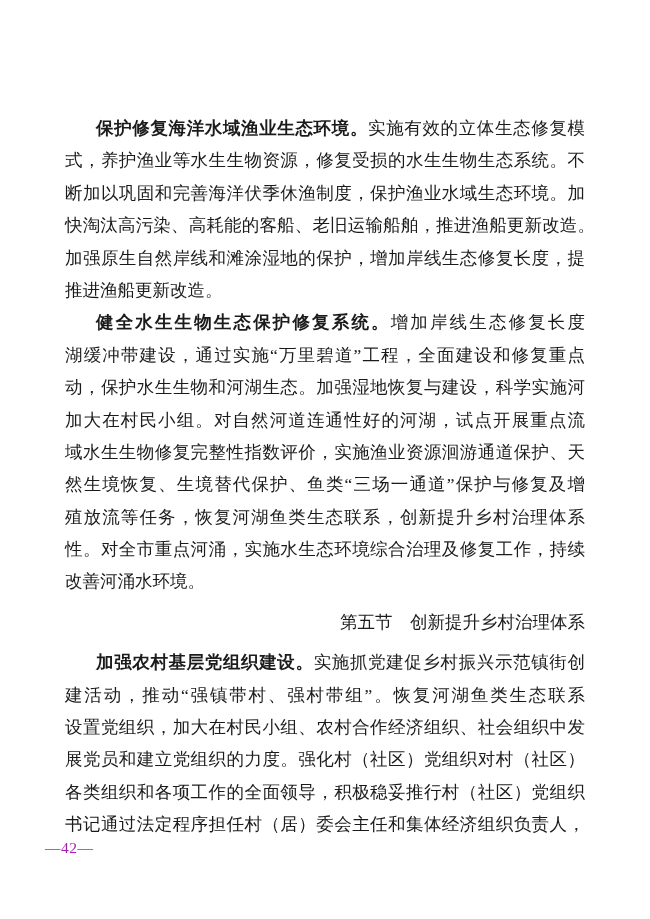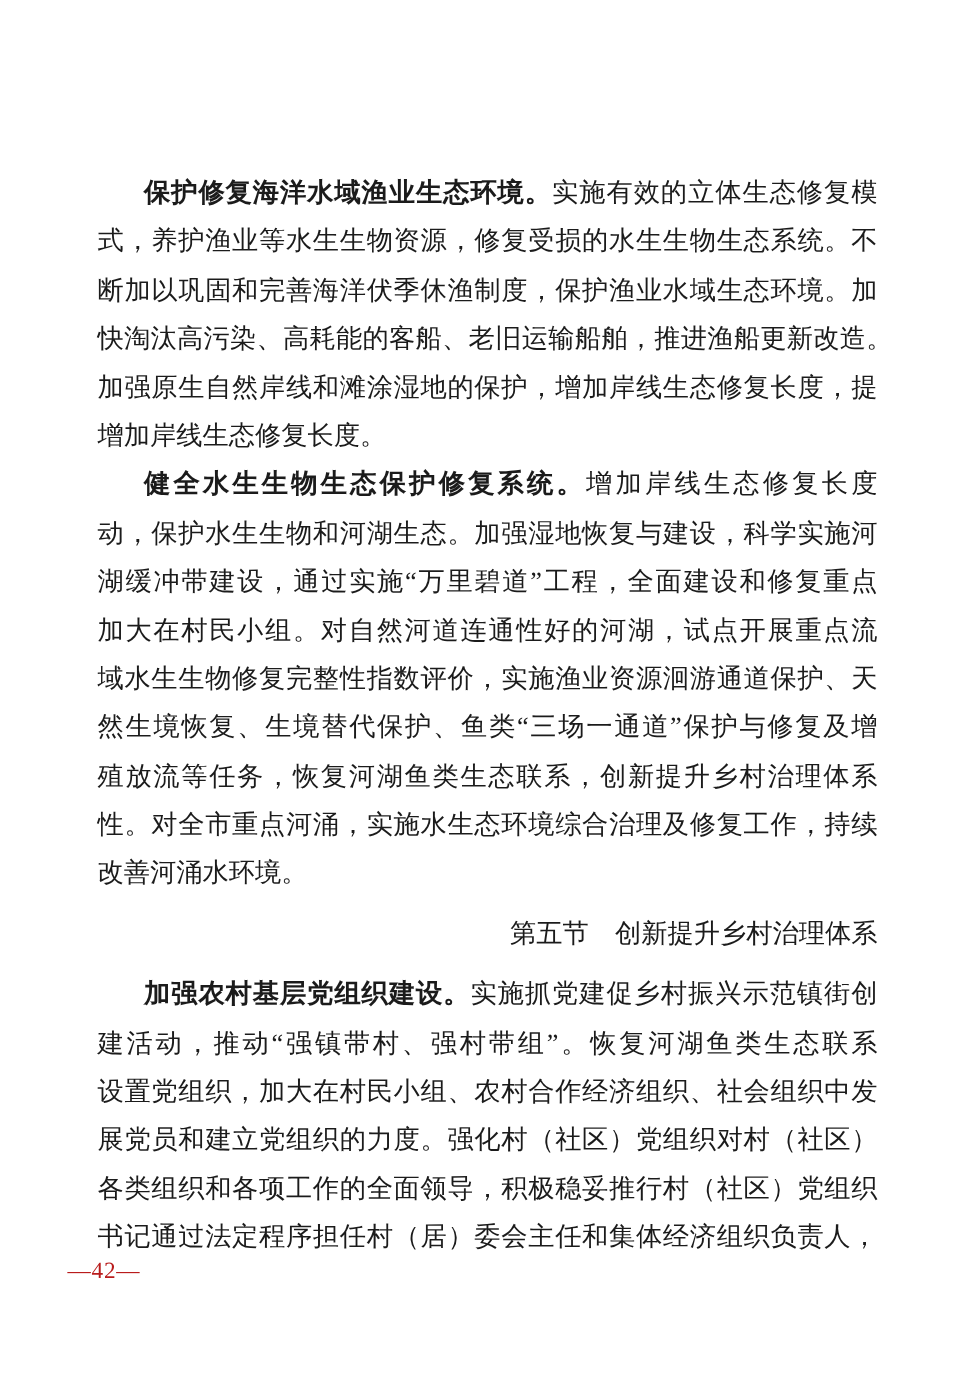--- a/index.html
+++ b/index.html
@@ -44,40 +44,40 @@
     text-align: right;
     font-size: 17.5px;
   }
   .page-num {
     position: absolute;
     left: 45px;
     top: 840px;
     font-size: 15.5px;
     line-height: 16px;
     letter-spacing: 0.5px;
-    color: #b91c1c;
+    color: #a21caf;
   }
 </style>
 </head>
 <body>
 
 <div class="page">
   <div class="text-area" id="text-root">
       <div class="para">
         <div class="line justify indent"><span class="run bold">保护修复海洋水域渔业生态环境。</span><span class="run">实施有效的立体生态修复模</span></div>
         <div class="line justify"><span class="run">式，养护渔业等水生生物资源，修复受损的水生生物生态系统。不</span></div>
         <div class="line justify"><span class="run">断加以巩固和完善海洋伏季休渔制度，保护渔业水域生态环境。加</span></div>
         <div class="line justify hang"><span class="run">快淘汰高污染、高耗能的客船、老旧运输船舶，推进渔船更新改造。</span></div>
         <div class="line justify"><span class="run">加强原生自然岸线和滩涂湿地的保护，增加岸线生态修复长度，提</span></div>
-        <div class="line"><span class="run">增加岸线生态修复长度。</span></div>
+        <div class="line"><span class="run">推进渔船更新改造。</span></div>
       </div>
       <div class="para">
         <div class="line justify indent"><span class="run bold">健全水生生物生态保护修复系统。</span><span class="run">增加岸线生态修复长度</span></div>
+        <div class="line justify"><span class="run">湖缓冲带建设，通过实施“万里碧道”工程，全面建设和修复重点</span></div>
         <div class="line justify"><span class="run">动，保护水生生物和河湖生态。加强湿地恢复与建设，科学实施河</span></div>
-        <div class="line justify"><span class="run">湖缓冲带建设，通过实施“万里碧道”工程，全面建设和修复重点</span></div>
         <div class="line justify"><span class="run">加大在村民小组。对自然河道连通性好的河湖，试点开展重点流</span></div>
         <div class="line justify"><span class="run">域水生生物修复完整性指数评价，实施渔业资源洄游通道保护、天</span></div>
         <div class="line justify"><span class="run">然生境恢复、生境替代保护、鱼类“三场一通道”保护与修复及增</span></div>
         <div class="line justify"><span class="run">殖放流等任务，恢复河湖鱼类生态联系，创新提升乡村治理体系</span></div>
         <div class="line justify"><span class="run">性。对全市重点河涌，实施水生态环境综合治理及修复工作，持续</span></div>
         <div class="line"><span class="run">改善河涌水环境。</span></div>
       </div>
       <div class="heading">第五节　创新提升乡村治理体系</div>
       <div class="para">
         <div class="line justify indent"><span class="run bold">加强农村基层党组织建设。</span><span class="run">实施抓党建促乡村振兴示范镇街创</span></div>

